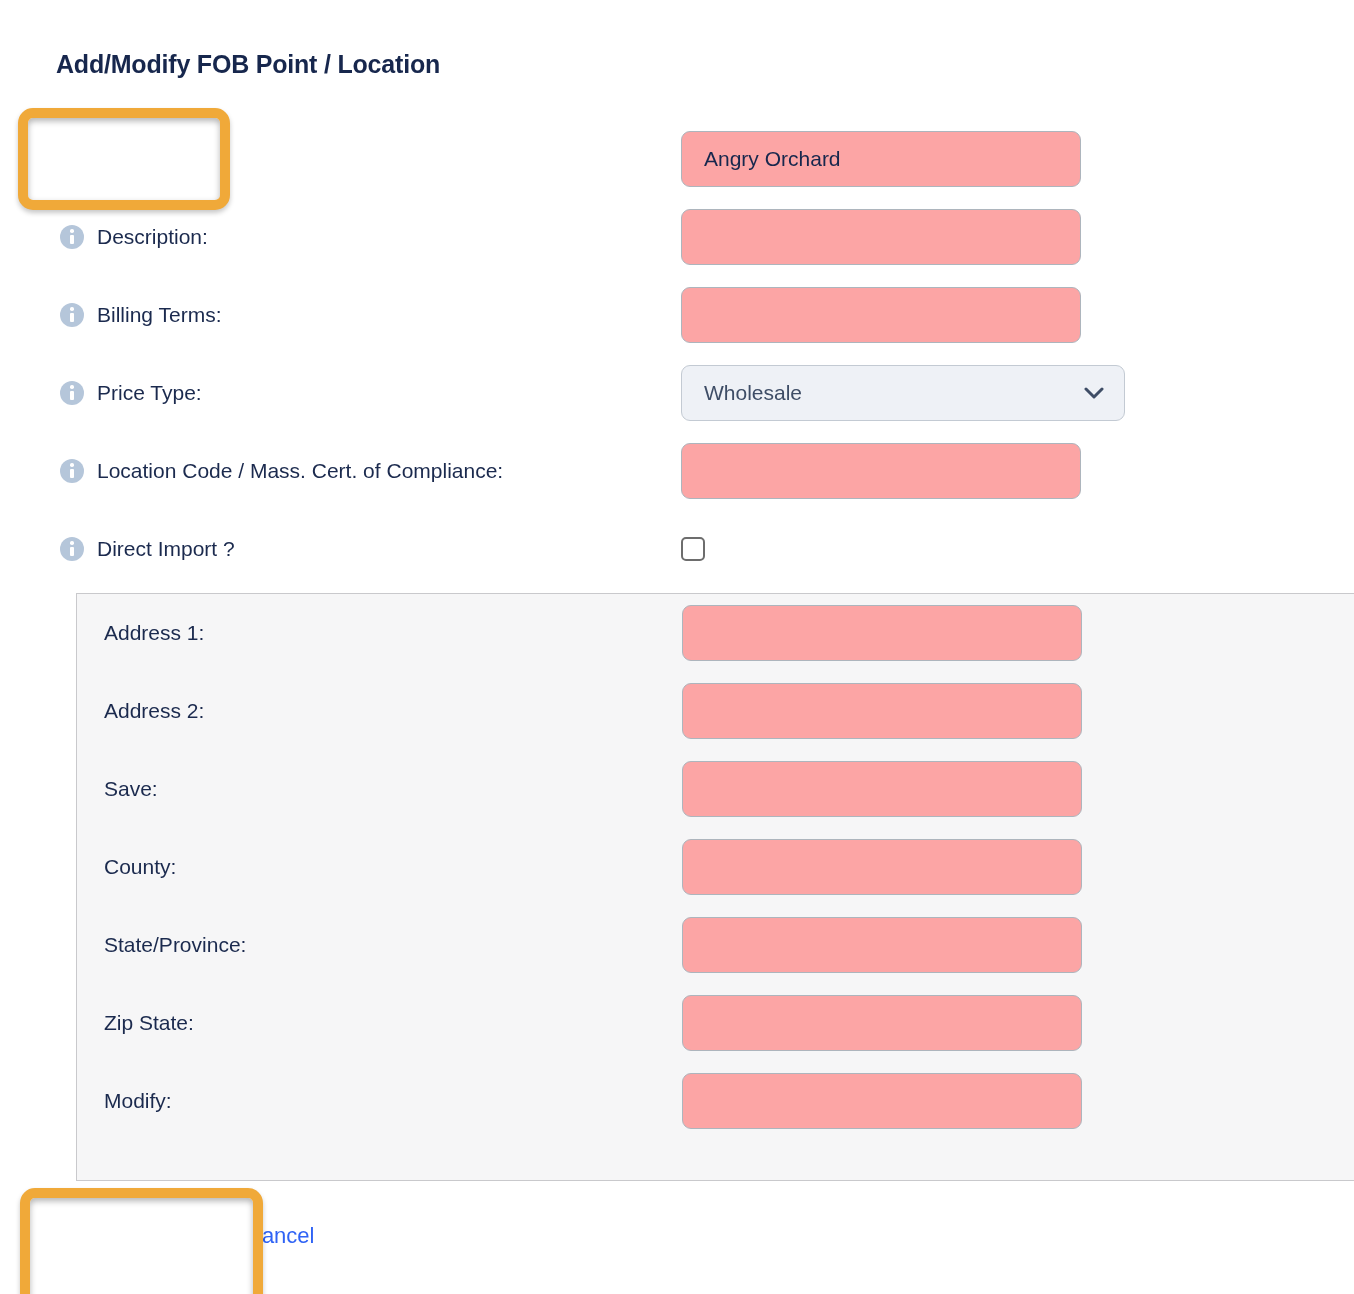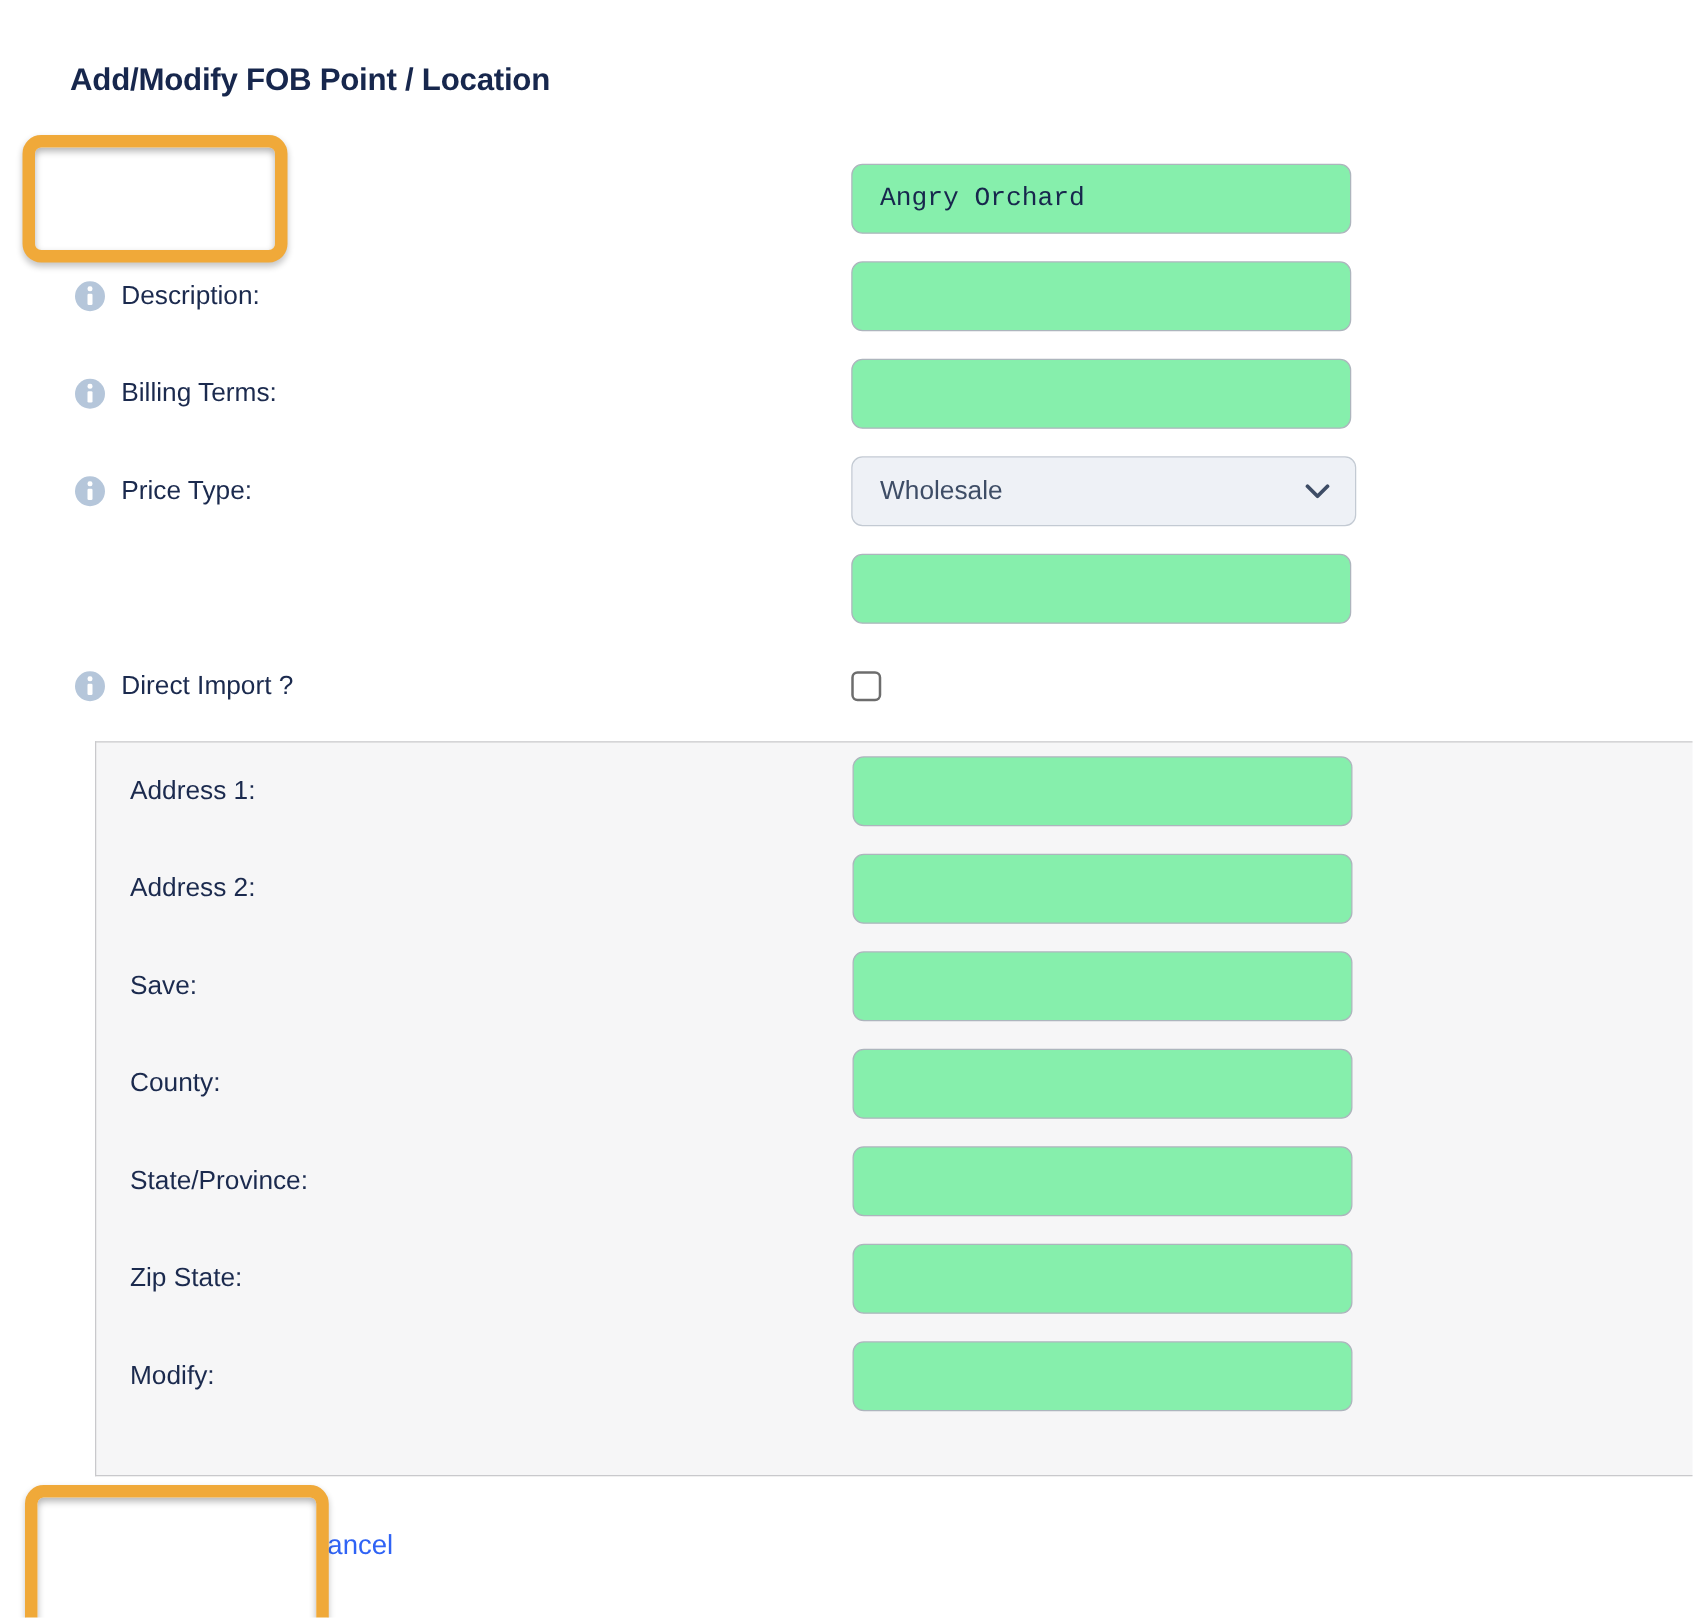--- a/index.html
+++ b/index.html
@@ -91,31 +91,31 @@
   .field-wrap {
     position: absolute;
     left: 681px;
     top: 50%;
     transform: translateY(-50%);
   }
   .txtfield {
     width: 400px;
     height: 56px;
     box-sizing: border-box;
-    background: #86efac;
+    background: #fca5a5;
     border: 1px solid #adb5bd;
     border-radius: 9px;
-    font-family: Liberation Mono, monospace;
+    font-family: Liberation Sans, sans-serif;
     font-size: 21px;
     color: #17274d;
     padding: 0 22px;
     outline: none;
   }
   .selfield {
-    width: 404px;
+    width: 444px;
     height: 56px;
     box-sizing: border-box;
     background: #eef1f6;
     border: 1px solid #c3cad3;
     border-radius: 9px;
     font-family: "Liberation Sans", sans-serif;
     font-size: 21px;
     color: #3e4d66;
     padding: 16px 22px;
     outline: none;
@@ -277,20 +277,24 @@
       <div class="selfield">
         <span>Wholesale</span>
         <svg class="chevron" viewBox="0 0 20 12">
           <polyline points="2,2 10,10 18,2" fill="none" stroke="#3e4d66" stroke-width="3" stroke-linecap="round" stroke-linejoin="round"></polyline>
         </svg>
       </div>
     </div>
   </div>
 
   <div class="frow">
+    <div class="flabel">
+      <span class="info-icon"></span>
+      <span class="label-text">Location Code / Mass. Cert. of Compliance:</span>
+    </div>
     <div class="field-wrap">
       <input class="txtfield" type="text" value="" style="">
     </div>
   </div>
 
   <div class="frow">
     <div class="flabel">
       <span class="info-icon"></span>
       <span class="label-text">Direct Import ?</span>
     </div>

